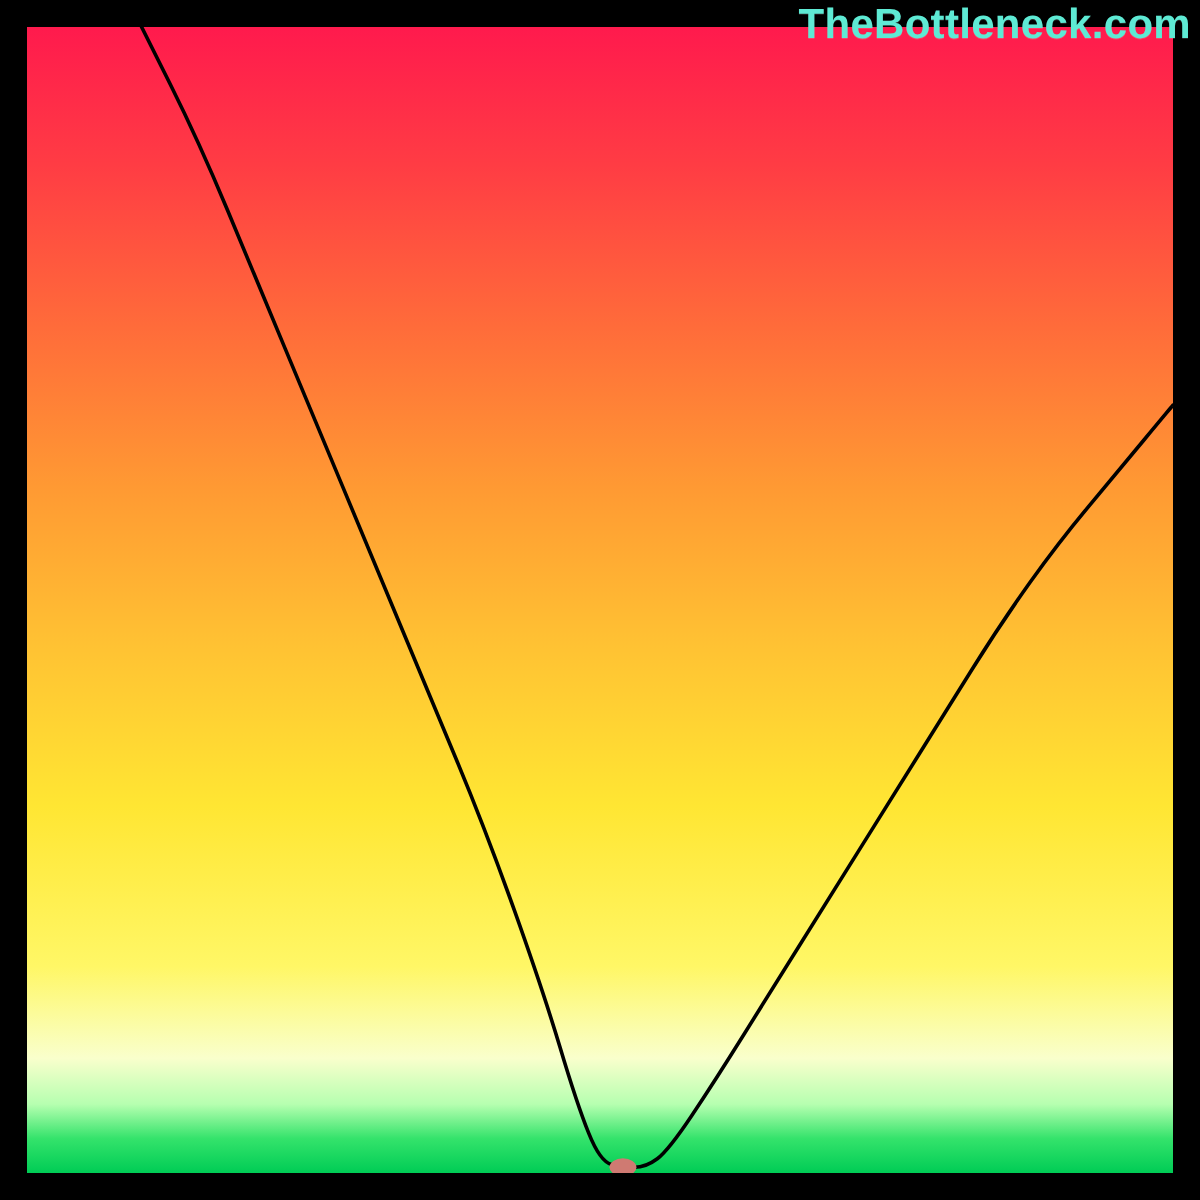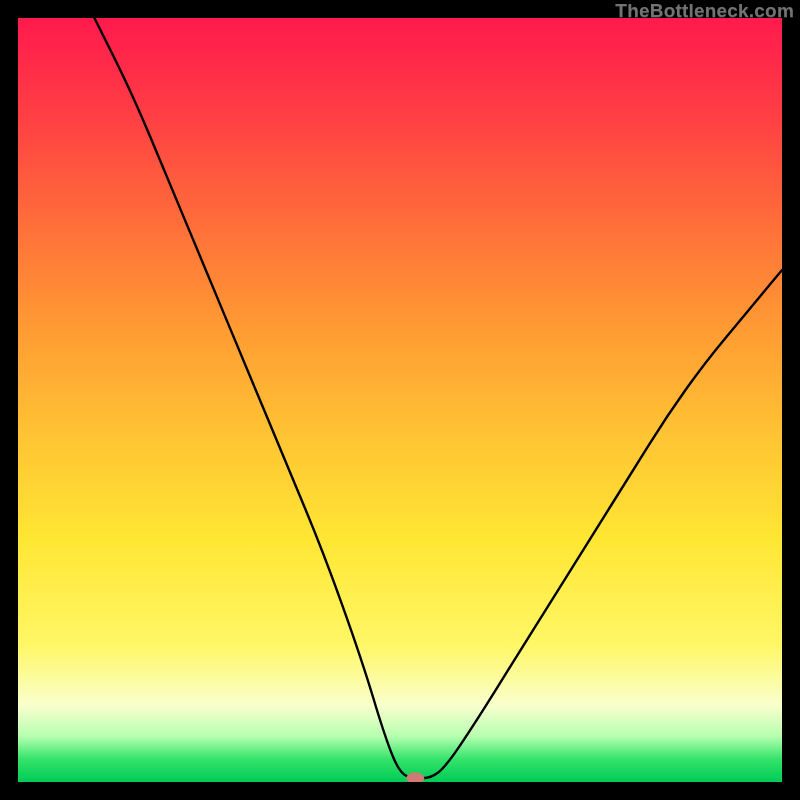--- a/index.html
+++ b/index.html
@@ -38,23 +38,23 @@
       #f9ffcc 90%,
       #b6ffb0 94%,
       #34e36b 97%,
       #00cc55 100%
     );
   }
   .attribution {
     position: absolute;
     top: 0px;
     right: 6px;
-    font-size: 19px;
+    font-size: 28px;
     font-weight: 600;
-    color: #737373;
+    color: #5eead4;
     letter-spacing: 0.2px;
     text-shadow: 0 1px 0 rgba(255,255,255,0.15);
   }
   svg.curve {
     position: absolute;
     left: 0;
     top: 0;
     width: 764px;
     height: 764px;
   }

